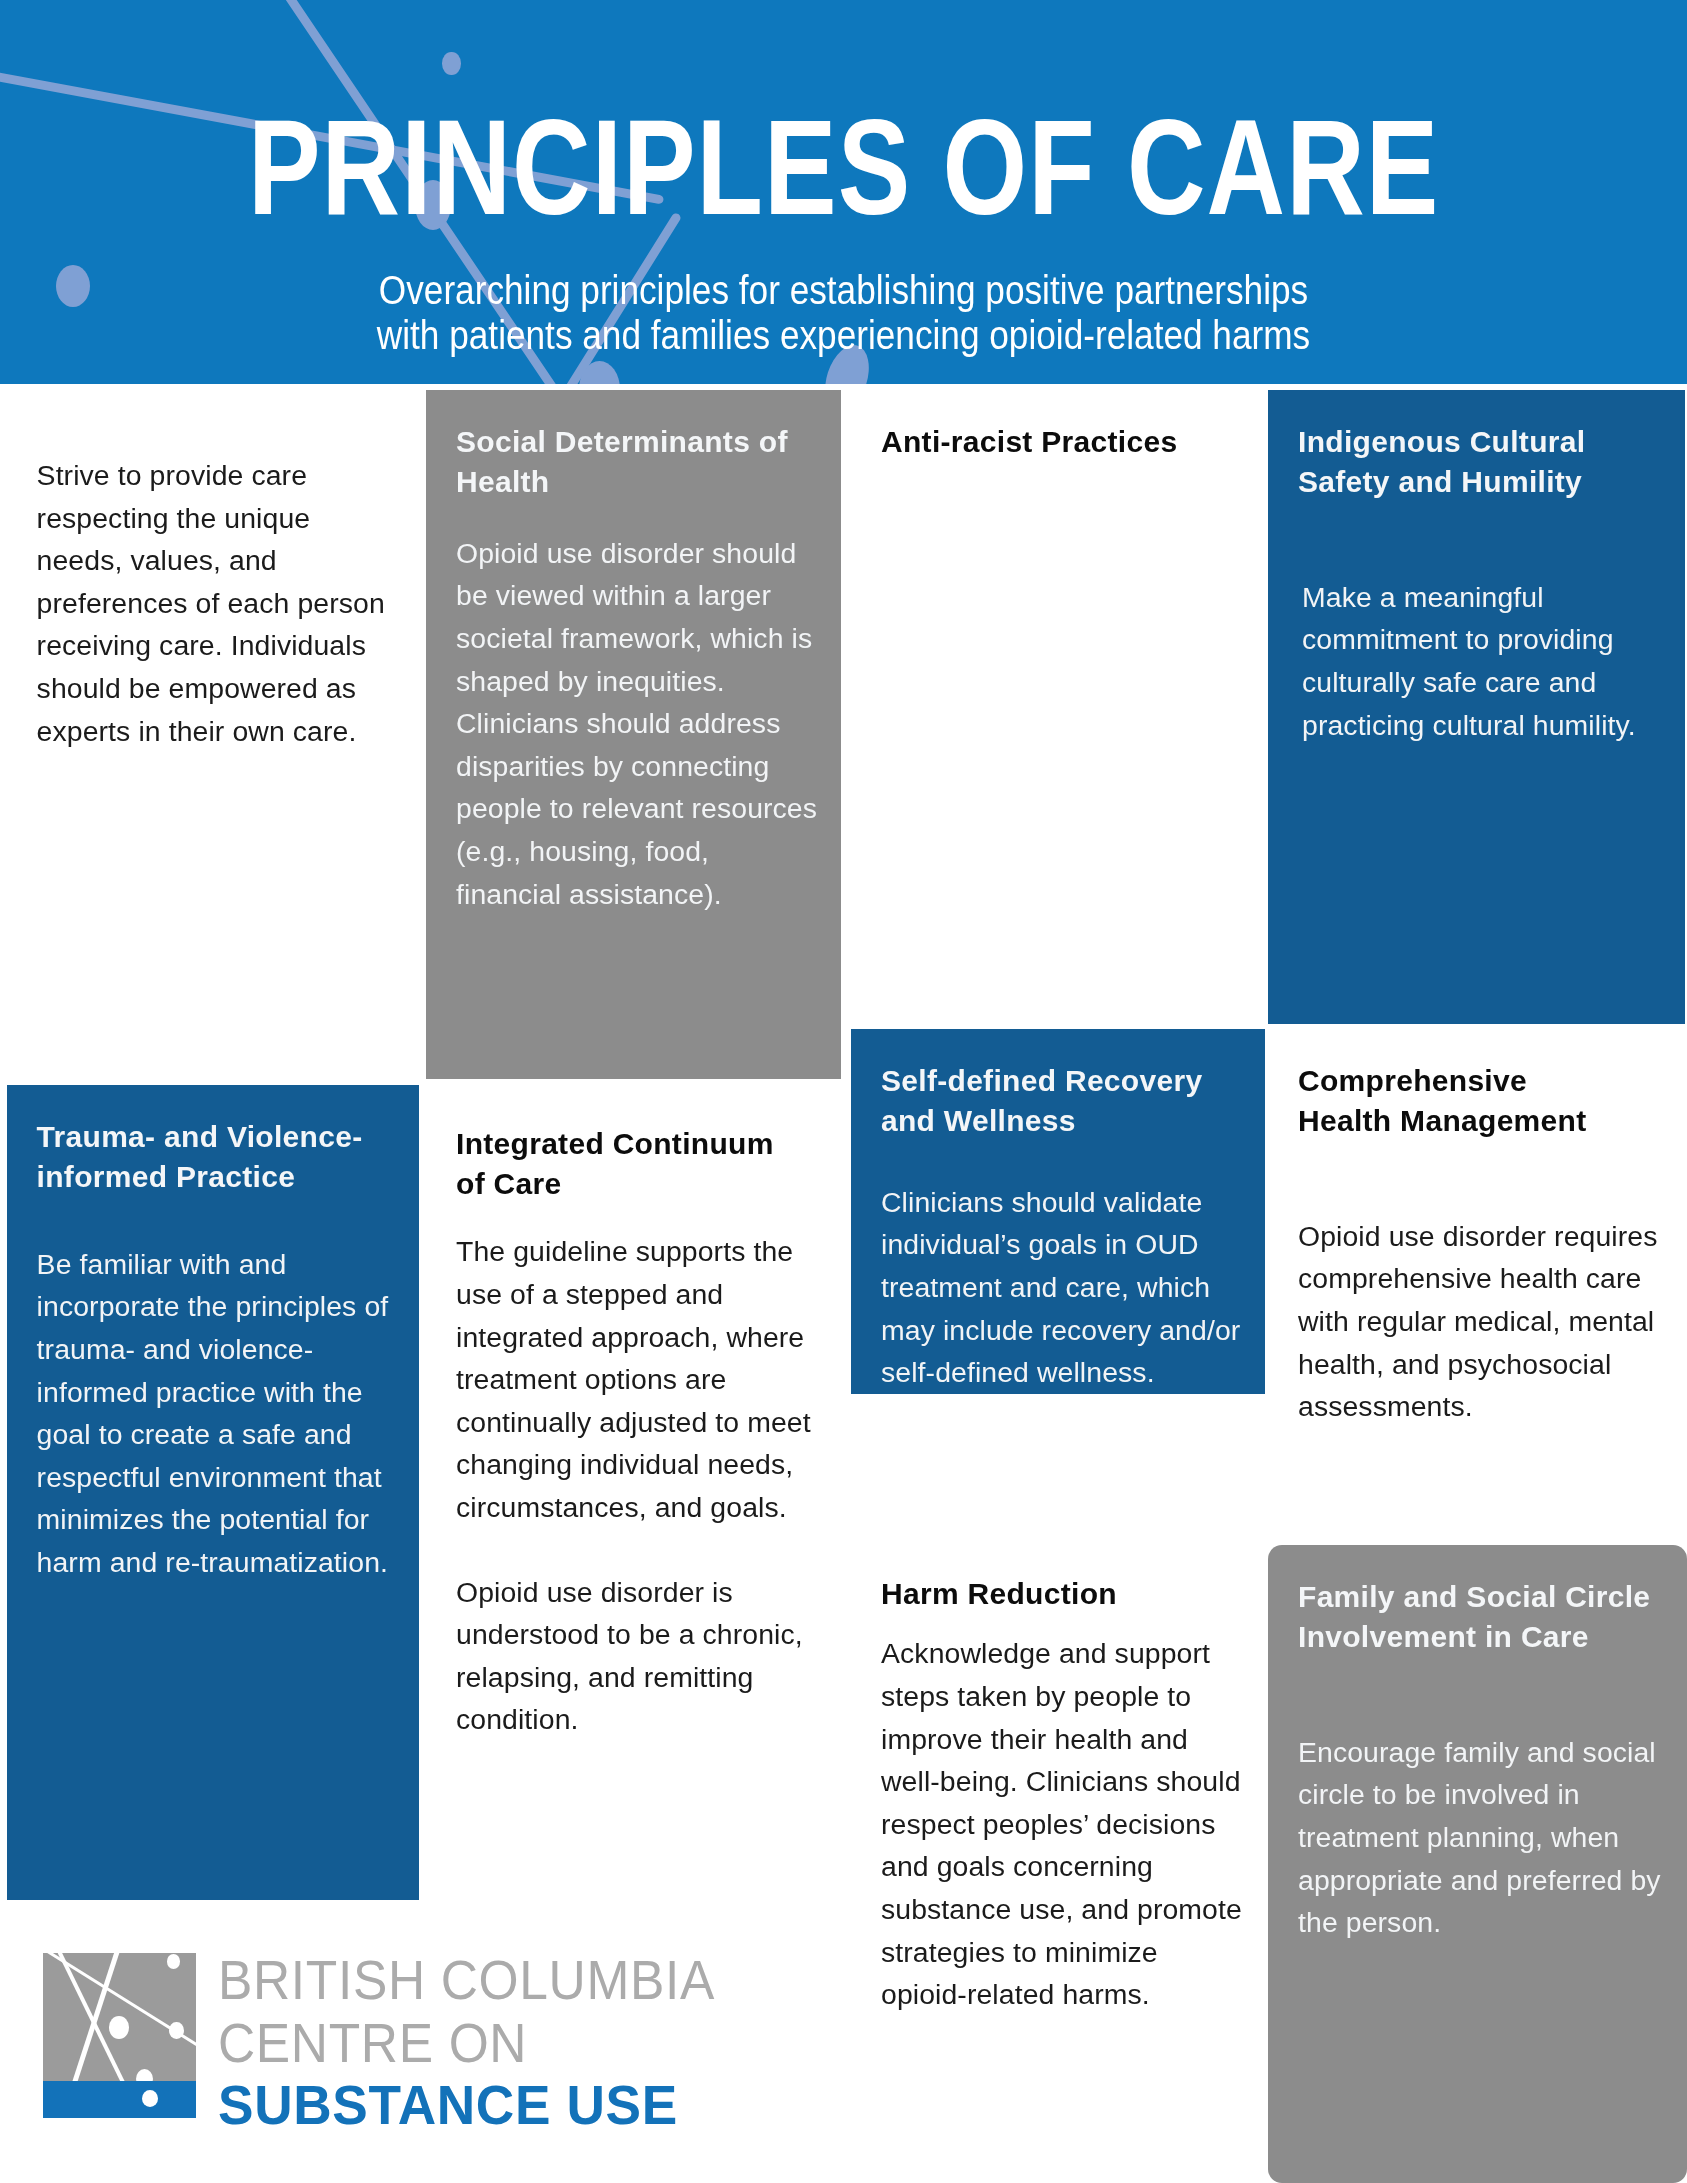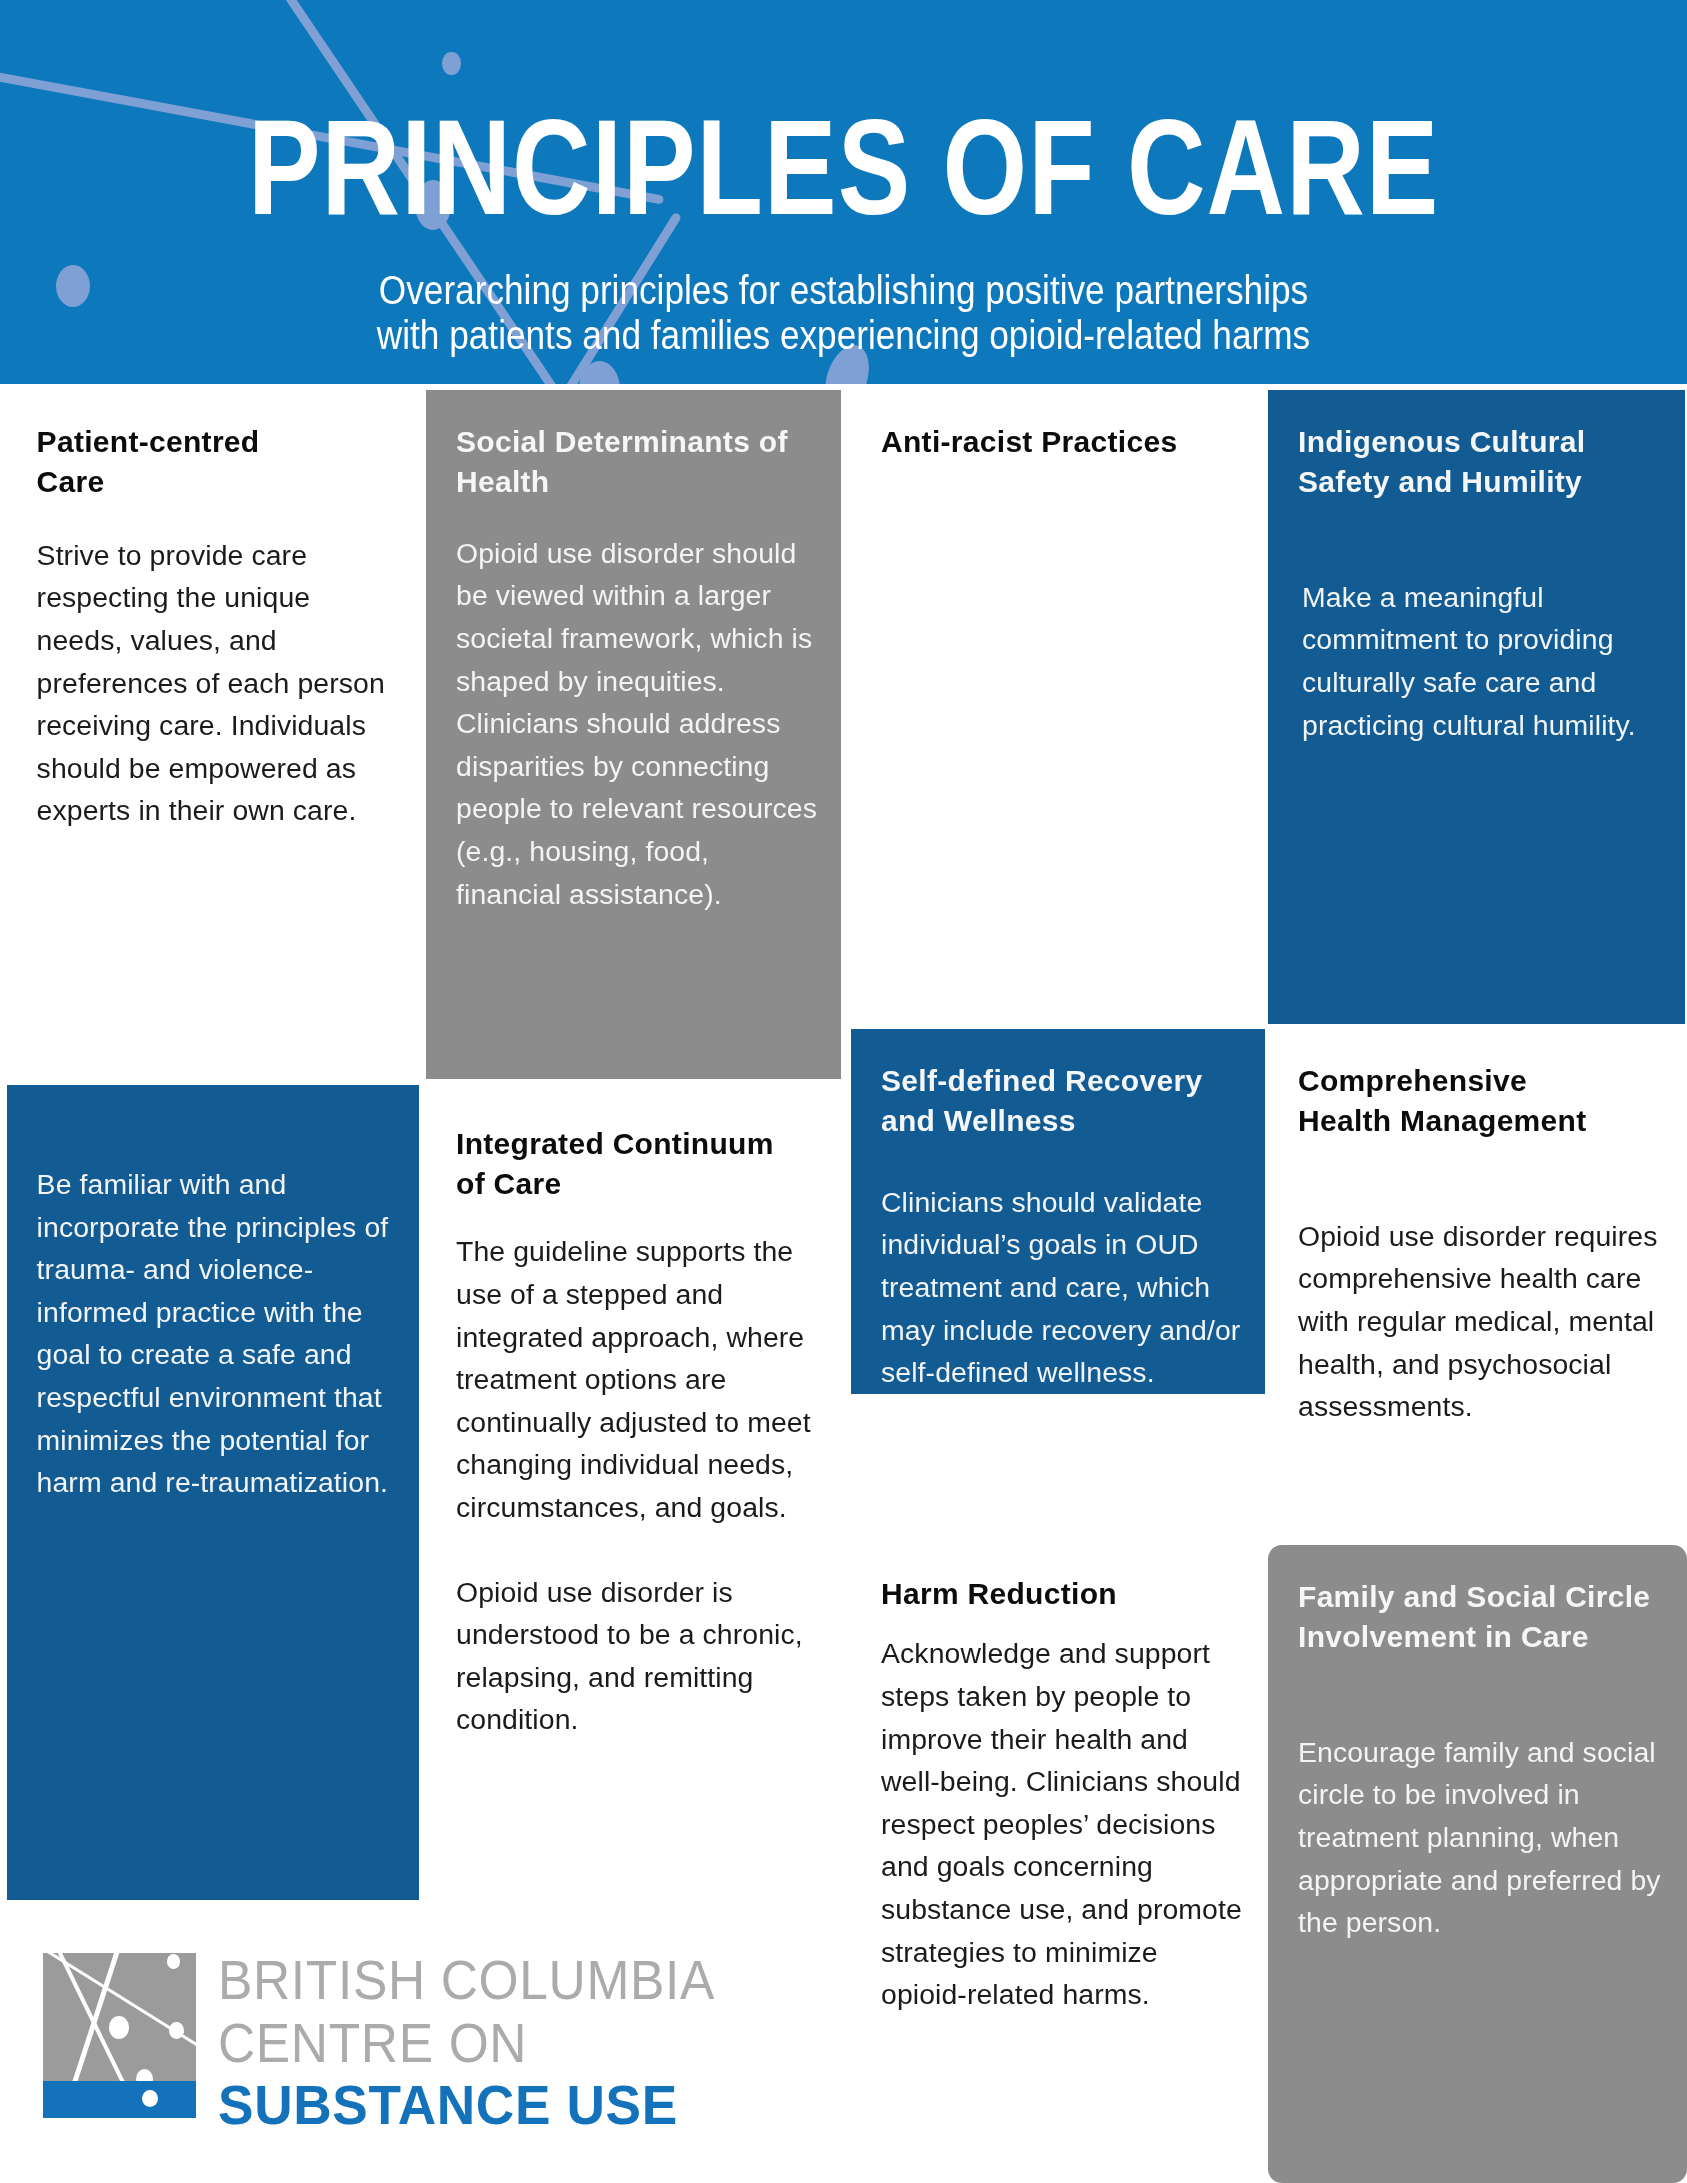--- a/index.html
+++ b/index.html
@@ -217,39 +217,39 @@
     </div>
     <div class="subtitle-wrap">
       <span class="subtitle-line">Overarching principles for establishing positive partnerships</span>
       <span class="subtitle-line">with patients and families experiencing opioid-related harms</span>
     </div>
   </header>
 
   <main>
 
     <section class="card card--white card--patient">
-      <h2>Patient-centred Care</h2>
       <p class="card-body">Strive to provide care respecting the unique needs, values, and preferences of each person receiving care. Individuals should be empowered as experts in their own care.</p>
     </section>
 
     <section class="card card--gray card--social">
       <h2>Social Determinants of Health</h2>
       <p class="card-body">Opioid use disorder should be viewed within a larger societal framework, which is shaped by inequities. Clinicians should address disparities by connecting people to relevant resources (e.g., housing, food, financial assistance).</p>
     </section>
 
     <section class="card card--white card--antiracist">
       <h2>Anti-racist Practices</h2>
     </section>
 
     <section class="card card--blue card--indigenous">
       <h2>Indigenous Cultural Safety and Humility</h2>
       <p class="card-body">Make a meaningful commitment to providing culturally safe care and practicing cultural humility.</p>
     </section>
 
     <section class="card card--blue card--trauma">
+      <h2>Trauma- and Violence-informed Practice</h2>
       <p class="card-body">Be familiar with and incorporate the principles of trauma- and violence-informed practice with the goal to create a safe and respectful environment that minimizes the potential for harm and re-traumatization.</p>
     </section>
 
     <section class="card card--white card--integrated">
       <h2>Integrated Continuum of Care</h2>
       <p class="card-body">The guideline supports the use of a stepped and integrated approach, where treatment options are continually adjusted to meet changing individual needs, circumstances, and goals.</p>
       <p class="card-body">Opioid use disorder is understood to be a chronic, relapsing, and remitting condition.</p>
     </section>
 
     <section class="card card--blue card--selfdefined">

